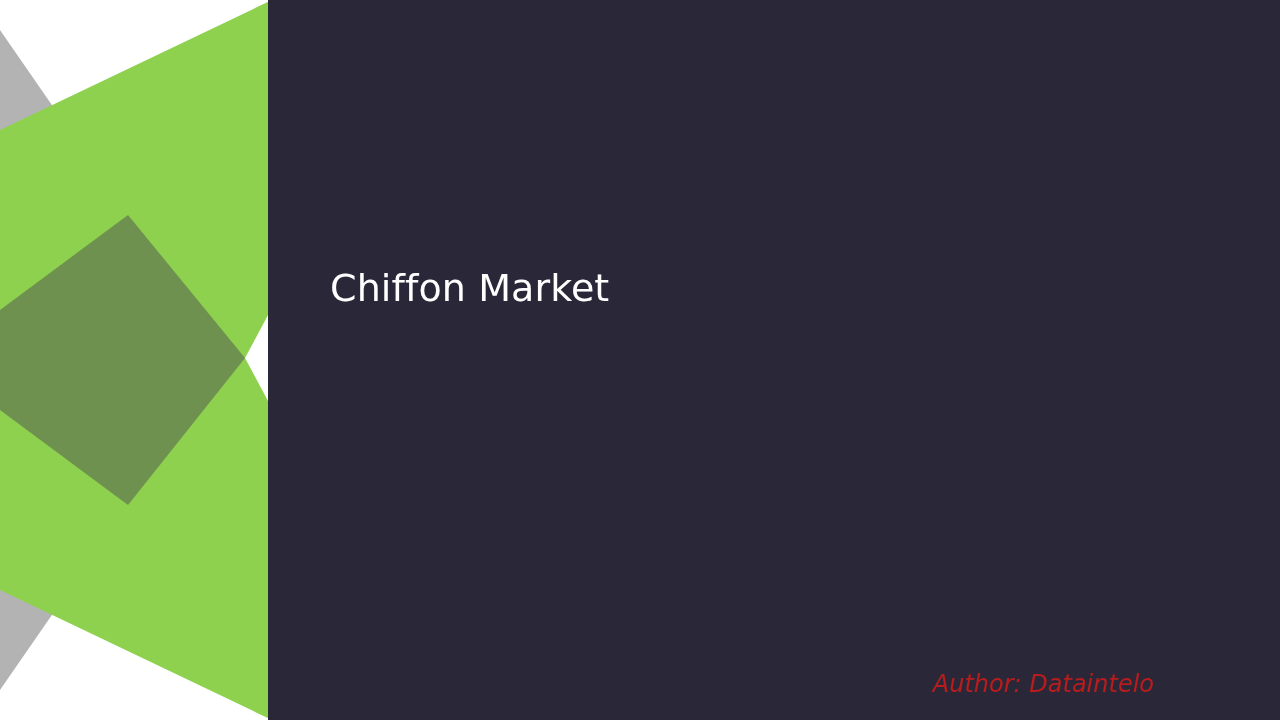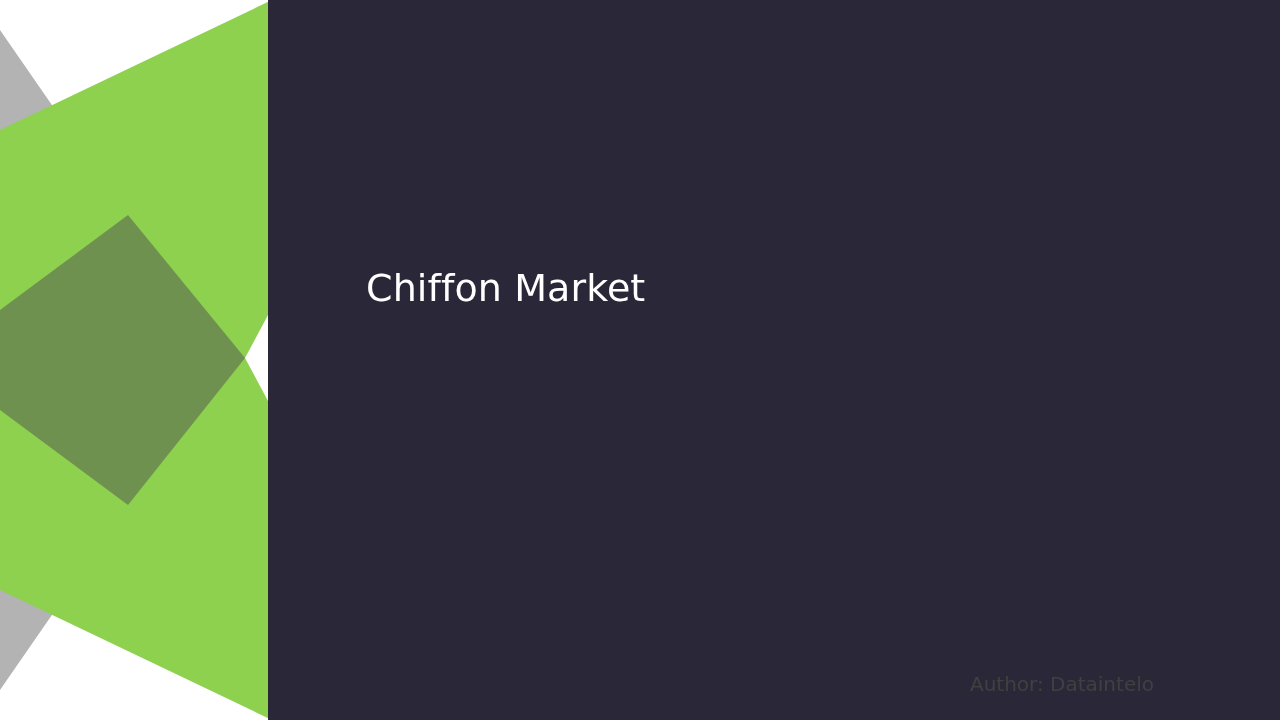--- a/index.html
+++ b/index.html
@@ -42,41 +42,41 @@
     position: absolute;
     left: 330px;
     top: 262px;
     width: 760px;
     font-size: 38px;
     font-weight: 400;
     line-height: 52px;
     color: #ffffff;
     letter-spacing: 0.1px;
     white-space: nowrap;
-    margin-left: 36px;
   }
   .subtitle {
     position: absolute;
     left: 330px;
     top: 384px;
     width: 680px;
     font-size: 27px;
     font-weight: 400;
     line-height: 44px;
     color: #f0f0f2;
   }
   .author {
     position: absolute;
     right: 126px;
     top: 670px;
-    font-size: 20px;
+    font-size: 24px;
     font-weight: 400;
     line-height: 28px;
-    color: #404040;
+    color: #b91c1c;
     white-space: nowrap;
+    font-style: italic;
   }
 </style>
 </head>
 <body>
 
 <div id="slide">
 
   <svg class="deco" viewBox="0 0 1280 720" width="1280" height="720" xmlns="http://www.w3.org/2000/svg" shape-rendering="geometricPrecision">
 
     <rect x="0" y="0" width="1280" height="720" fill="#ffffff"></rect>

